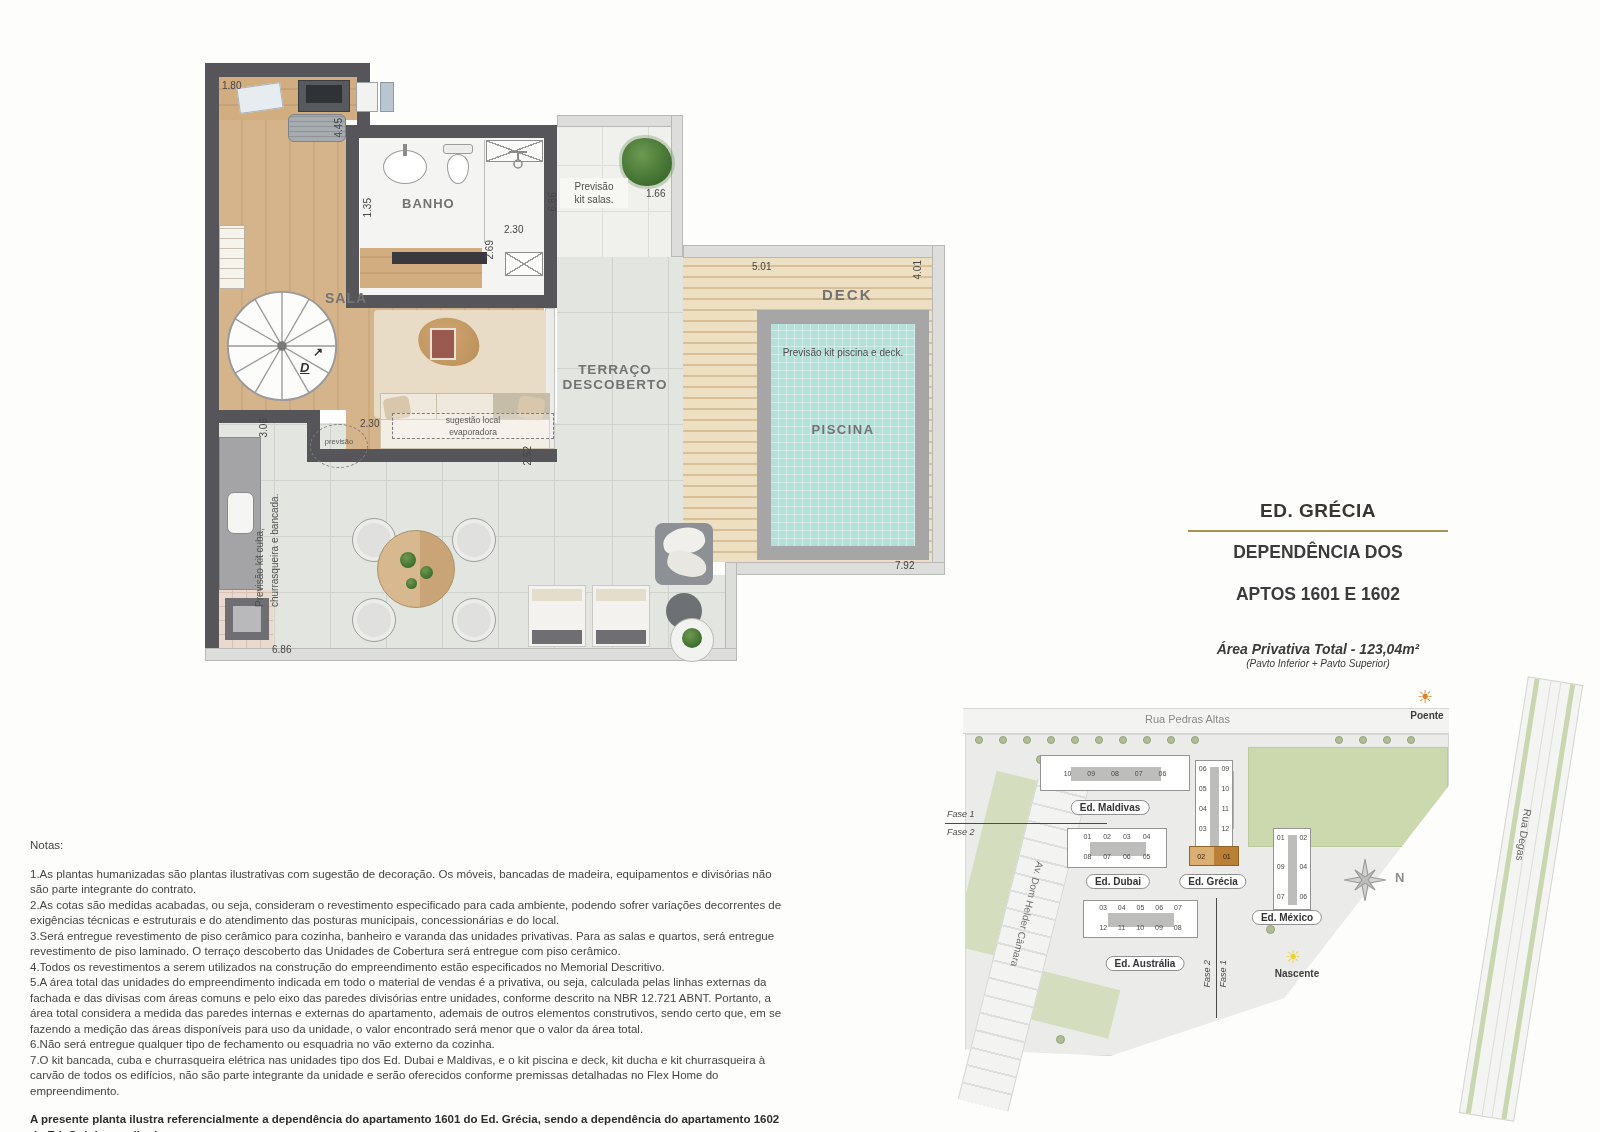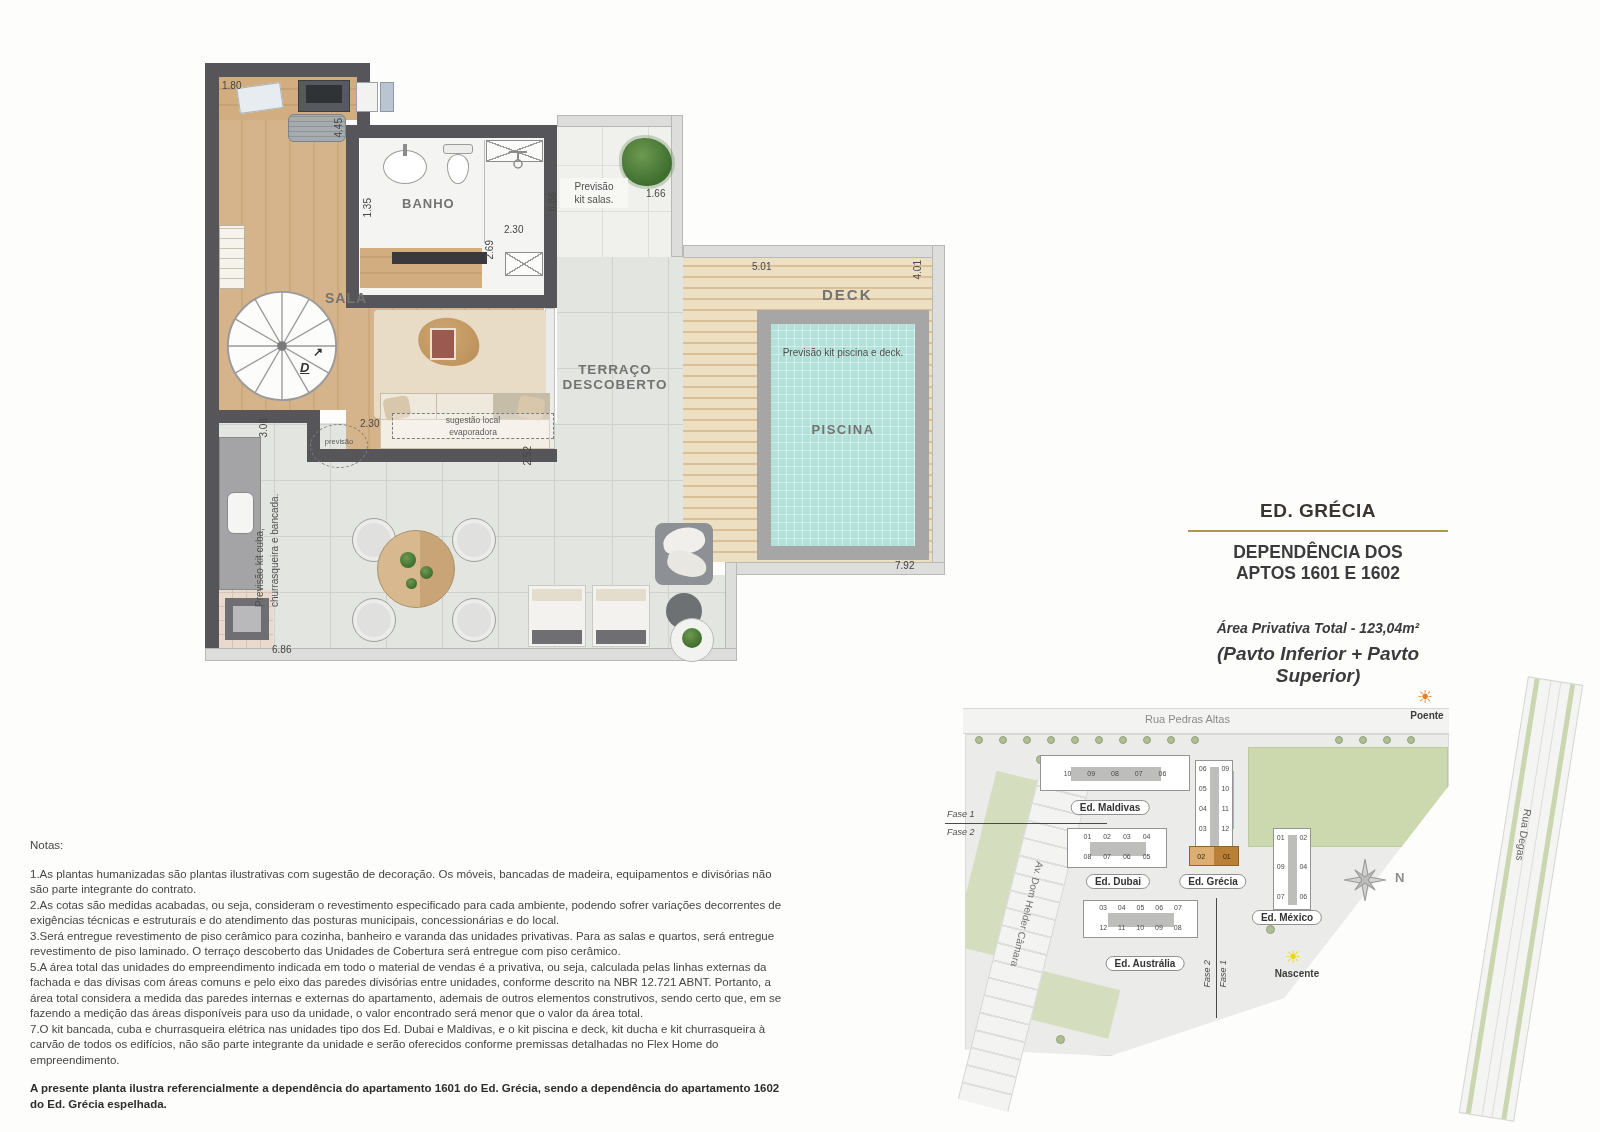--- a/index.html
+++ b/index.html
@@ -214,23 +214,23 @@
   <div class="dimv" style="left:258px;top:418px">3.06</div>
   <div class="dim" style="left:360px;top:418px">2.30</div>
   <div class="dimv" style="left:522px;top:446px">2.52</div>
   <div class="dim" style="left:272px;top:644px">6.86</div>
 </div>
 
 <div class="tb" style="left:1188px;top:500px;width:260px">
   <div style="font-size:19px;font-weight:bold;letter-spacing:.5px;color:#3a3530">ED. GRÉCIA</div>
   <div style="height:2px;background:#ab9458;margin:8px 0 10px"></div>
   <div style="font-size:17.5px;font-weight:bold">DEPENDÊNCIA DOS</div>
-  <div style="font-size:17.5px;font-weight:bold;margin-top:0">APTOS 1601 E 1602</div>
+  <div style="font-size:17.5px;font-weight:bold;margin-top:21px">APTOS 1601 E 1602</div>
   <div style="font-size:14px;font-weight:bold;font-style:italic;margin-top:36px">Área Privativa Total - 123,04m²</div>
-  <div style="font-size:19px;font-weight:bold;font-style:italic;margin-top:7px">(Pavto Inferior + Pavto Superior)</div>
+  <div style="font-size:10px;font-weight:normal;font-style:italic;margin-top:1px">(Pavto Inferior + Pavto Superior)</div>
 </div>
 
 <div class="abs" style="left:955px;top:660px;width:645px;height:460px">
 
   <div class="abs" style="left:10px;top:74px;width:484px;height:322px;background:#ebebe9;border:1px solid #d9d9d7;clip-path:polygon(0 0,100% 0,100% 16%,66% 82%,30% 100%,0 98%)">
     <div class="abs" style="left:282px;top:12px;width:200px;height:100px;background:#ccd9ae;border:1px solid #bccb9c"></div>
     <div class="abs" style="left:8px;top:40px;width:58px;height:180px;background:#d4ddbd;transform:rotate(14deg)"></div>
     <div class="abs" style="left:30px;top:240px;width:120px;height:50px;background:#d4ddbd;transform:rotate(14deg)"></div>
     <div class="abs" style="left:246px;top:36px;width:22px;height:58px;background:#b7d9d4;border:1px solid #96bdb8"></div>
     <div class="tree" style="left:70px;top:20px;width:9px;height:9px"></div>
@@ -325,16 +325,18 @@
   <div class="sun-label" style="left:472px;top:50px">Poente</div>
   <div class="sun" style="left:330px;top:288px;color:#ead32a">☀</div>
   <div class="sun-label" style="left:342px;top:308px">Nascente</div>
 </div>
 
 <div id="notes">
   <div class="heading">Notas:</div>
   <div class="item">1.As plantas humanizadas são plantas ilustrativas com sugestão de decoração. Os móveis, bancadas de madeira, equipamentos e divisórias não são parte integrante do contrato.</div>
   <div class="item">2.As cotas são medidas acabadas, ou seja, consideram o revestimento especificado para cada ambiente, podendo sofrer variações decorrentes de exigências técnicas e estruturais e do atendimento das posturas municipais, concessionárias e do local.</div>
   <div class="item">3.Será entregue revestimento de piso cerâmico para cozinha, banheiro e varanda das unidades privativas. Para as salas e quartos, será entregue revestimento de piso laminado. O terraço descoberto das Unidades de Cobertura será entregue com piso cerâmico.</div>
+  <div class="item">4.Todos os revestimentos a serem utilizados na construção do empreendimento estão especificados no Memorial Descritivo.</div>
   <div class="item">5.A área total das unidades do empreendimento indicada em todo o material de vendas é a privativa, ou seja, calculada pelas linhas externas da fachada e das divisas com áreas comuns e pelo eixo das paredes divisórias entre unidades, conforme descrito na NBR 12.721 ABNT. Portanto, a área total considera a medida das paredes internas e externas do apartamento, ademais de outros elementos construtivos, sendo certo que, em se fazendo a medição das áreas disponíveis para uso da unidade, o valor encontrado será menor que o valor da área total.</div>
+  <div class="item">6.Não será entregue qualquer tipo de fechamento ou esquadria no vão externo da cozinha.</div>
   <div class="item">7.O kit bancada, cuba e churrasqueira elétrica nas unidades tipo dos Ed. Dubai e Maldivas, e o kit piscina e deck, kit ducha e kit churrasqueira à carvão de todos os edifícios, não são parte integrante da unidade e serão oferecidos conforme premissas detalhadas no Flex Home do empreendimento.</div>
   <div class="footer">A presente planta ilustra referencialmente a dependência do apartamento 1601 do Ed. Grécia, sendo a dependência do apartamento 1602 do Ed. Grécia espelhada.</div>
 </div>
 
 </body></html>

